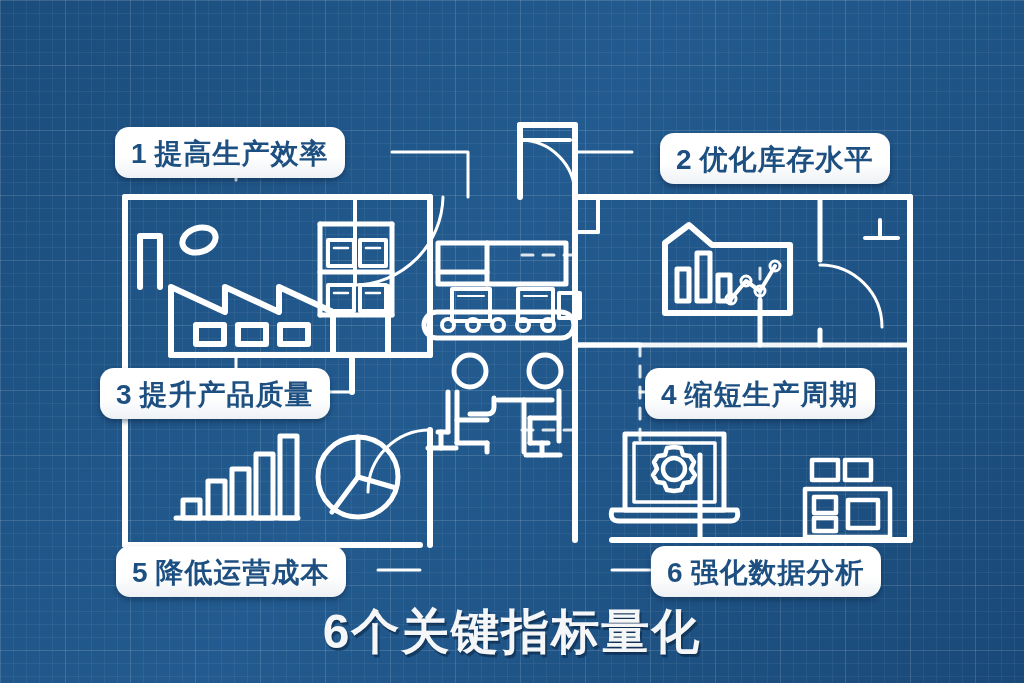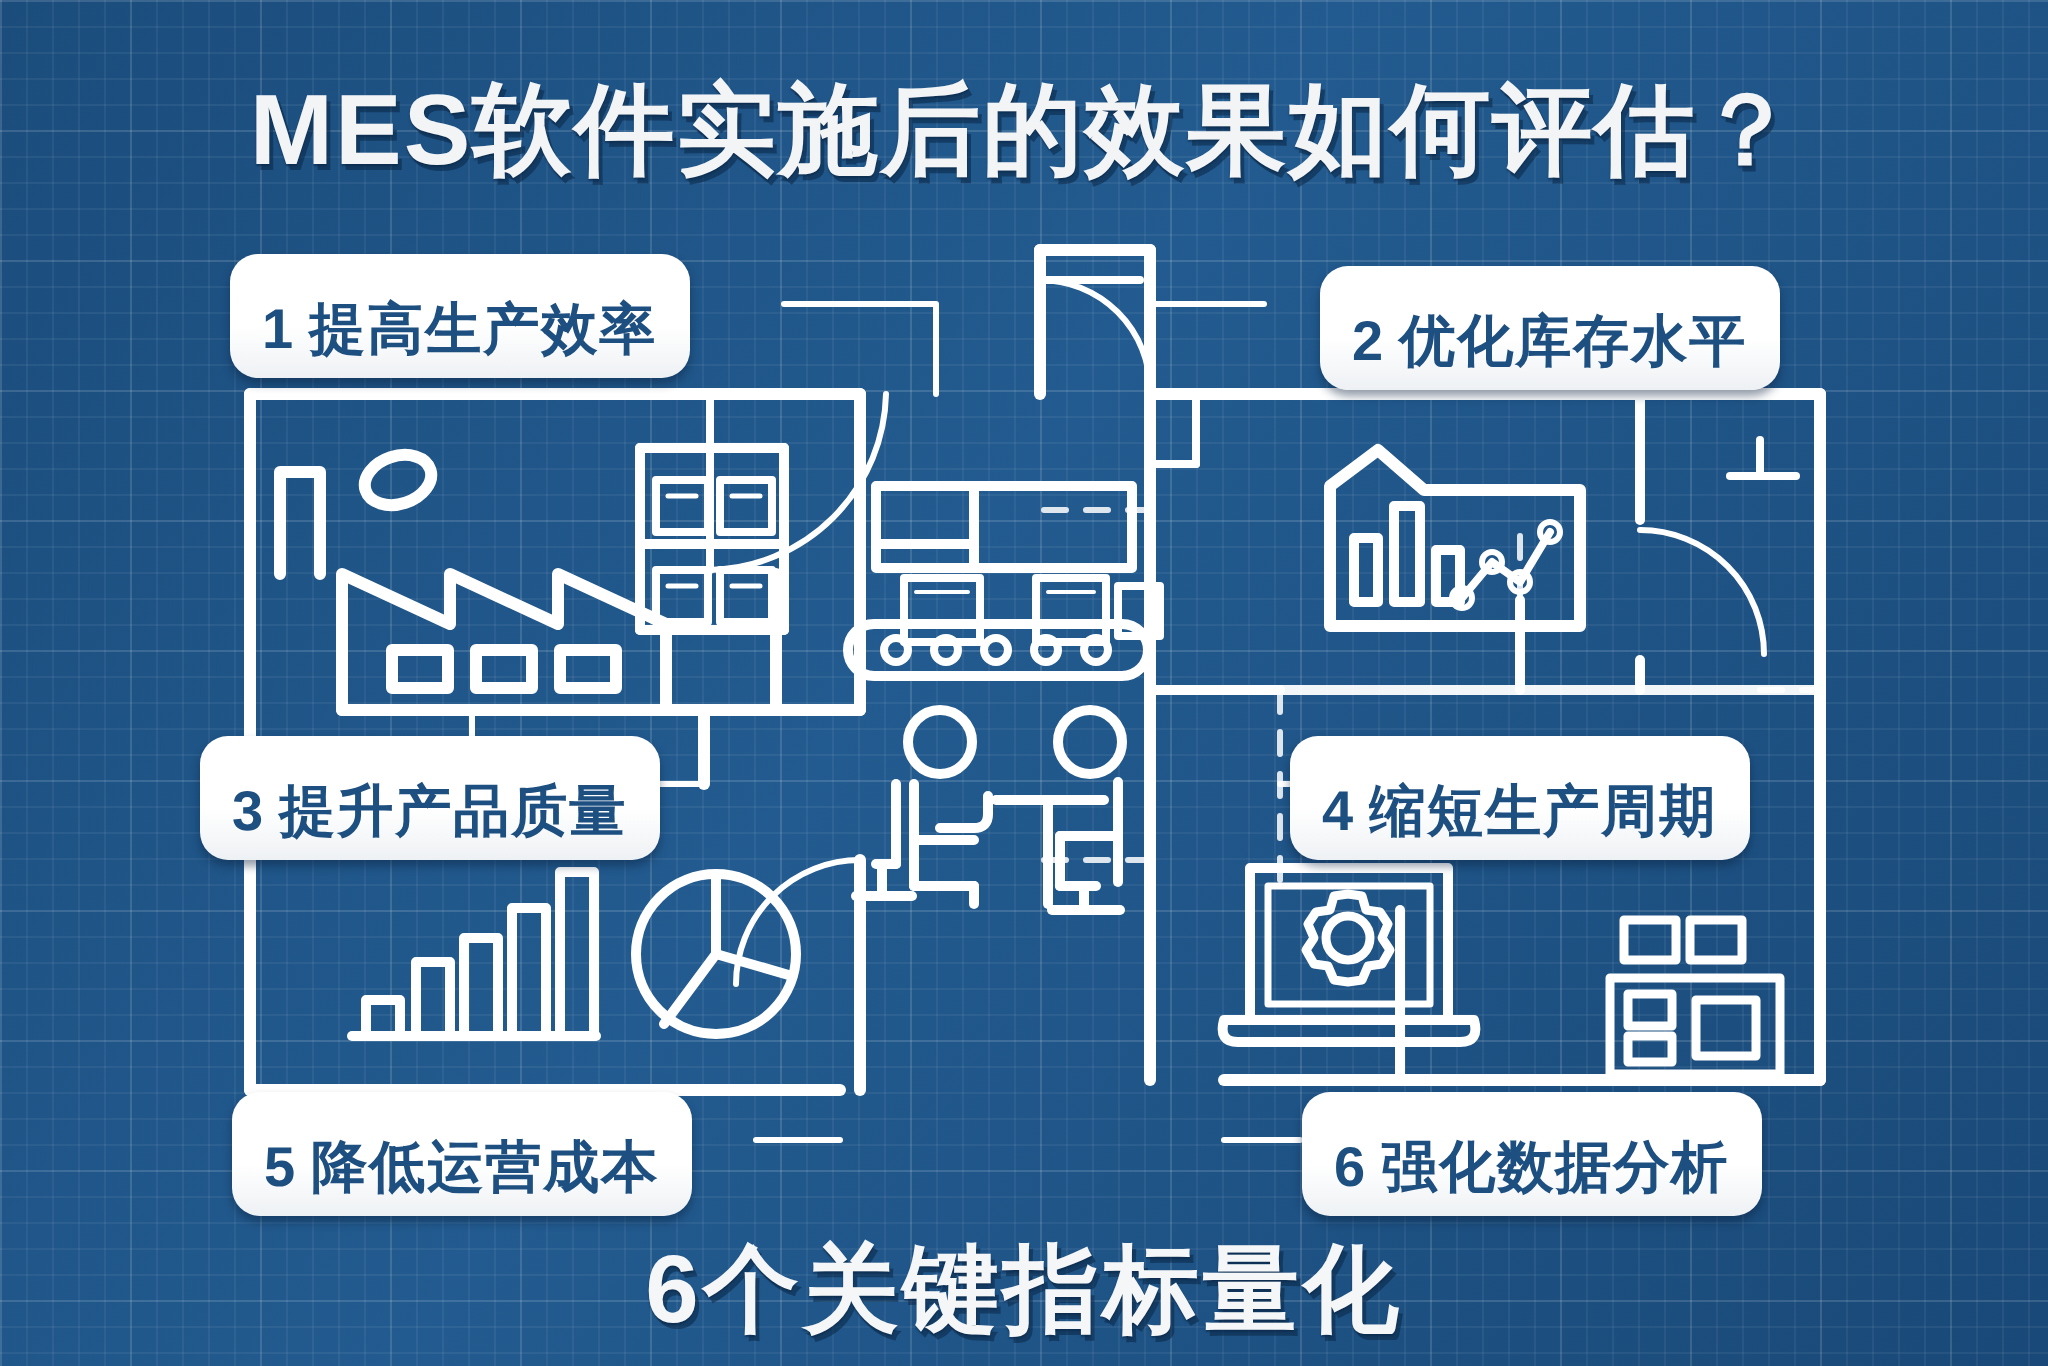--- a/index.html
+++ b/index.html
@@ -31,29 +31,28 @@
     position:absolute;left:0;top:32px;width:1024px;text-align:center;
     font-size:50px;font-weight:bold;color:#f2f4f6;letter-spacing:1px;
     text-shadow:2px 3px 0 rgba(10,38,70,.55), 0 1px 1px rgba(10,38,70,.6);
     white-space:nowrap;
   }
   .footer{
     position:absolute;left:0;top:600px;width:1024px;text-align:center;
     font-size:48px;font-weight:bold;color:#f4f6f8;letter-spacing:2px;
     text-shadow:2px 3px 0 rgba(10,38,70,.55), 0 1px 1px rgba(10,38,70,.6);
     white-space:nowrap;
-    margin-top:13px;
   }
 
   .chip{
     position:absolute;
     background:linear-gradient(to bottom,#ffffff 0%,#ffffff 58%,#eef1f4 100%);
     color:#1d4f80;
     border-radius:14px;
-    padding:22px 16px 8px 16px;
+    padding:11px 16px 8px 16px;
     font-size:28px;font-weight:bold;
     letter-spacing:1px;
     white-space:nowrap;
     box-shadow:0 3px 5px rgba(8,32,60,.45);
     line-height:1.15;
   }
   .chip .num{margin-right:7px;}
 </style>
 </head>
 <body>
@@ -235,21 +234,20 @@
       <g stroke-width="4">
         <path d="M840 197 H910"></path>
         <path d="M598 197 V232"></path>
         <path d="M598 232 H575"></path>
         <path d="M865 238 H898"></path>
         <path d="M880 220 V238"></path>
       </g>
     </g>
   </svg>
 
-  <div class="title">MES软件实施后的效果如何评估？</div>
 
   <div class="chip" style="left:115px;top:127px;">
     <span class="num">1</span><span>提高生产效率</span>
   </div>
 
   <div class="chip" style="left:660px;top:133px;">
     <span class="num">2</span><span>优化库存水平</span>
   </div>
 
   <div class="chip" style="left:68px;top:368px;margin-left:32px;">

